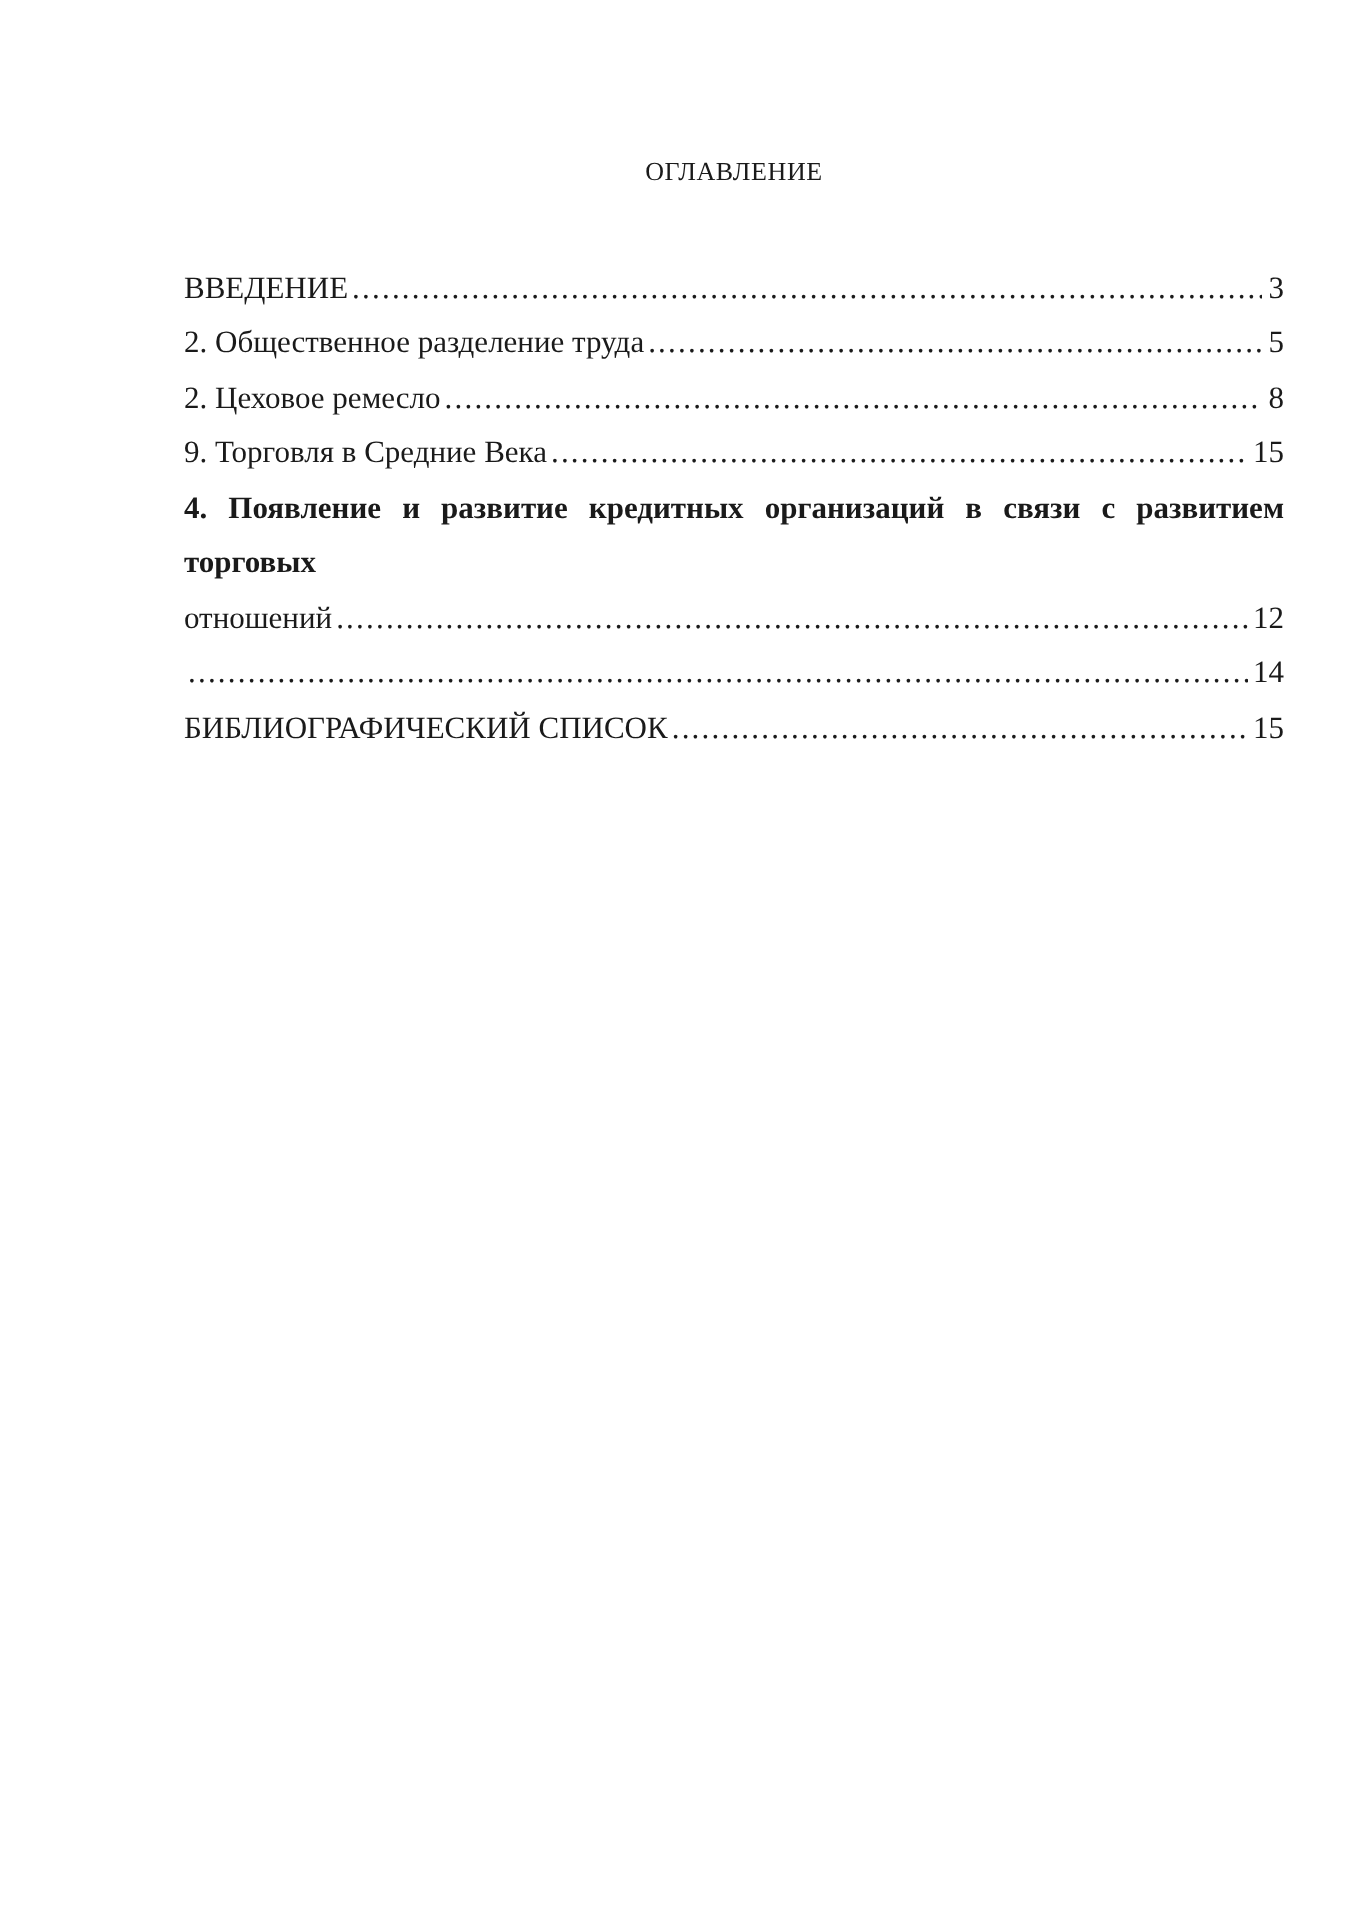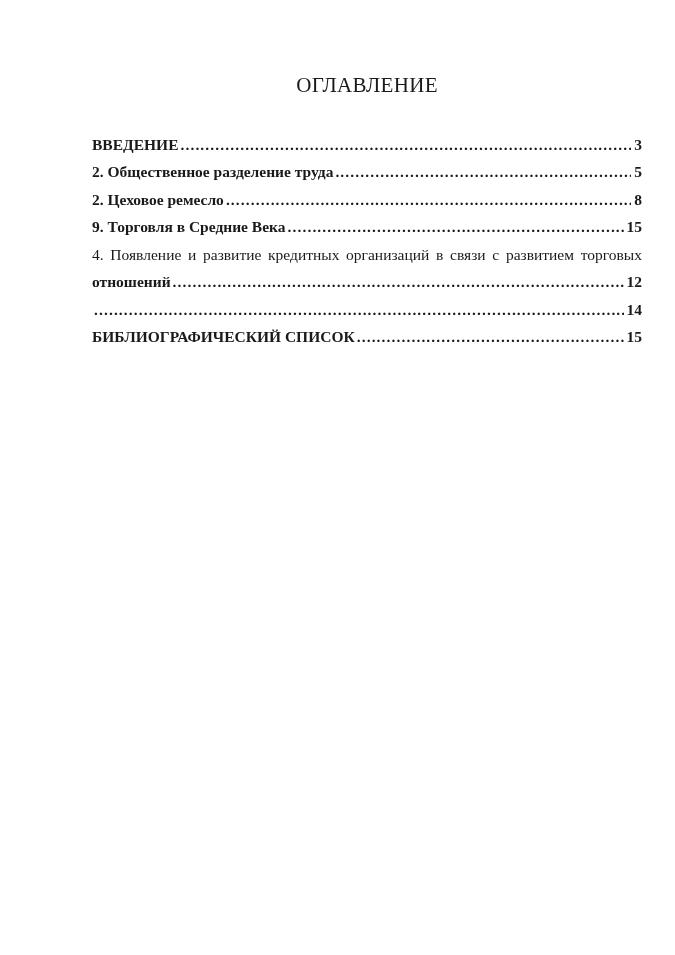--- a/index.html
+++ b/index.html
@@ -22,32 +22,31 @@
     position: absolute;
     top: 72px;
     left: 92px;
     width: 550px;
   }
   .doc-title {
     text-align: center;
     line-height: 27.5px;
     letter-spacing: 0.3px;
     font-weight: normal;
-    font-size: 21px;
+    font-size: 13px;
     margin: 0;
   }
   .toc-list {
     margin-top: 31px;
   }
   .toc-row {
     display: flex;
     align-items: flex-start;
     line-height: 27.5px;
     white-space: nowrap;
-    font-weight: bold;
   }
   .toc-label {
     flex: 0 0 auto;
   }
   .toc-dots {
     flex: 1 1 auto;
     overflow: hidden;
     white-space: nowrap;
     margin: 0 3px 0 2px;
     min-width: 8px;
@@ -58,20 +57,21 @@
   }
   .toc-page {
     flex: 0 0 auto;
     text-align: right;
   }
   .toc-line-justified {
     line-height: 27.5px;
     text-align: justify;
     text-align-last: justify;
     white-space: normal;
+    font-weight: bold;
   }
 </style>
 </head>
 <body>
 
 <div class="page">
   <div class="content">
 
     <div class="doc-title">ОГЛАВЛЕНИЕ</div>
 

